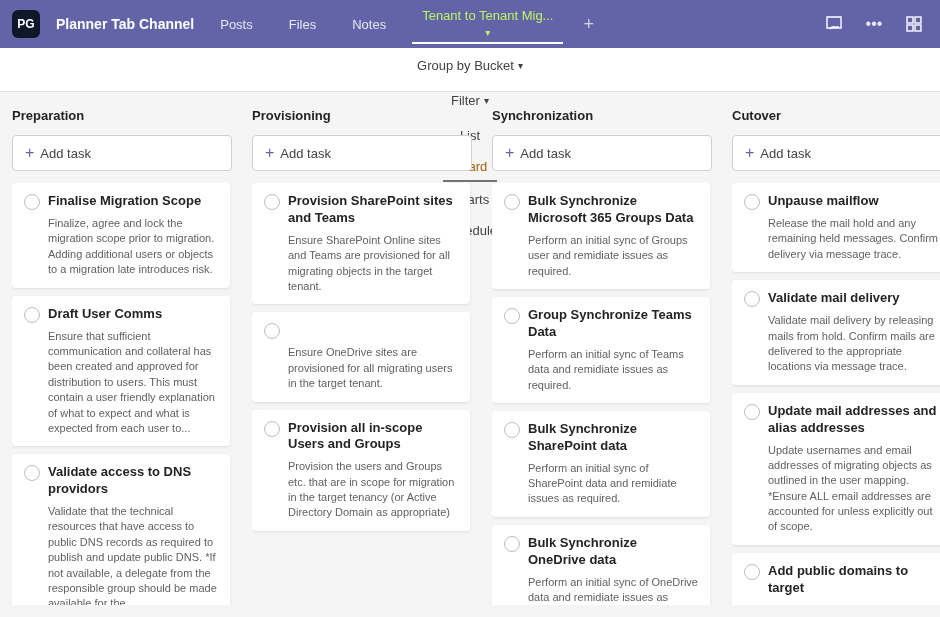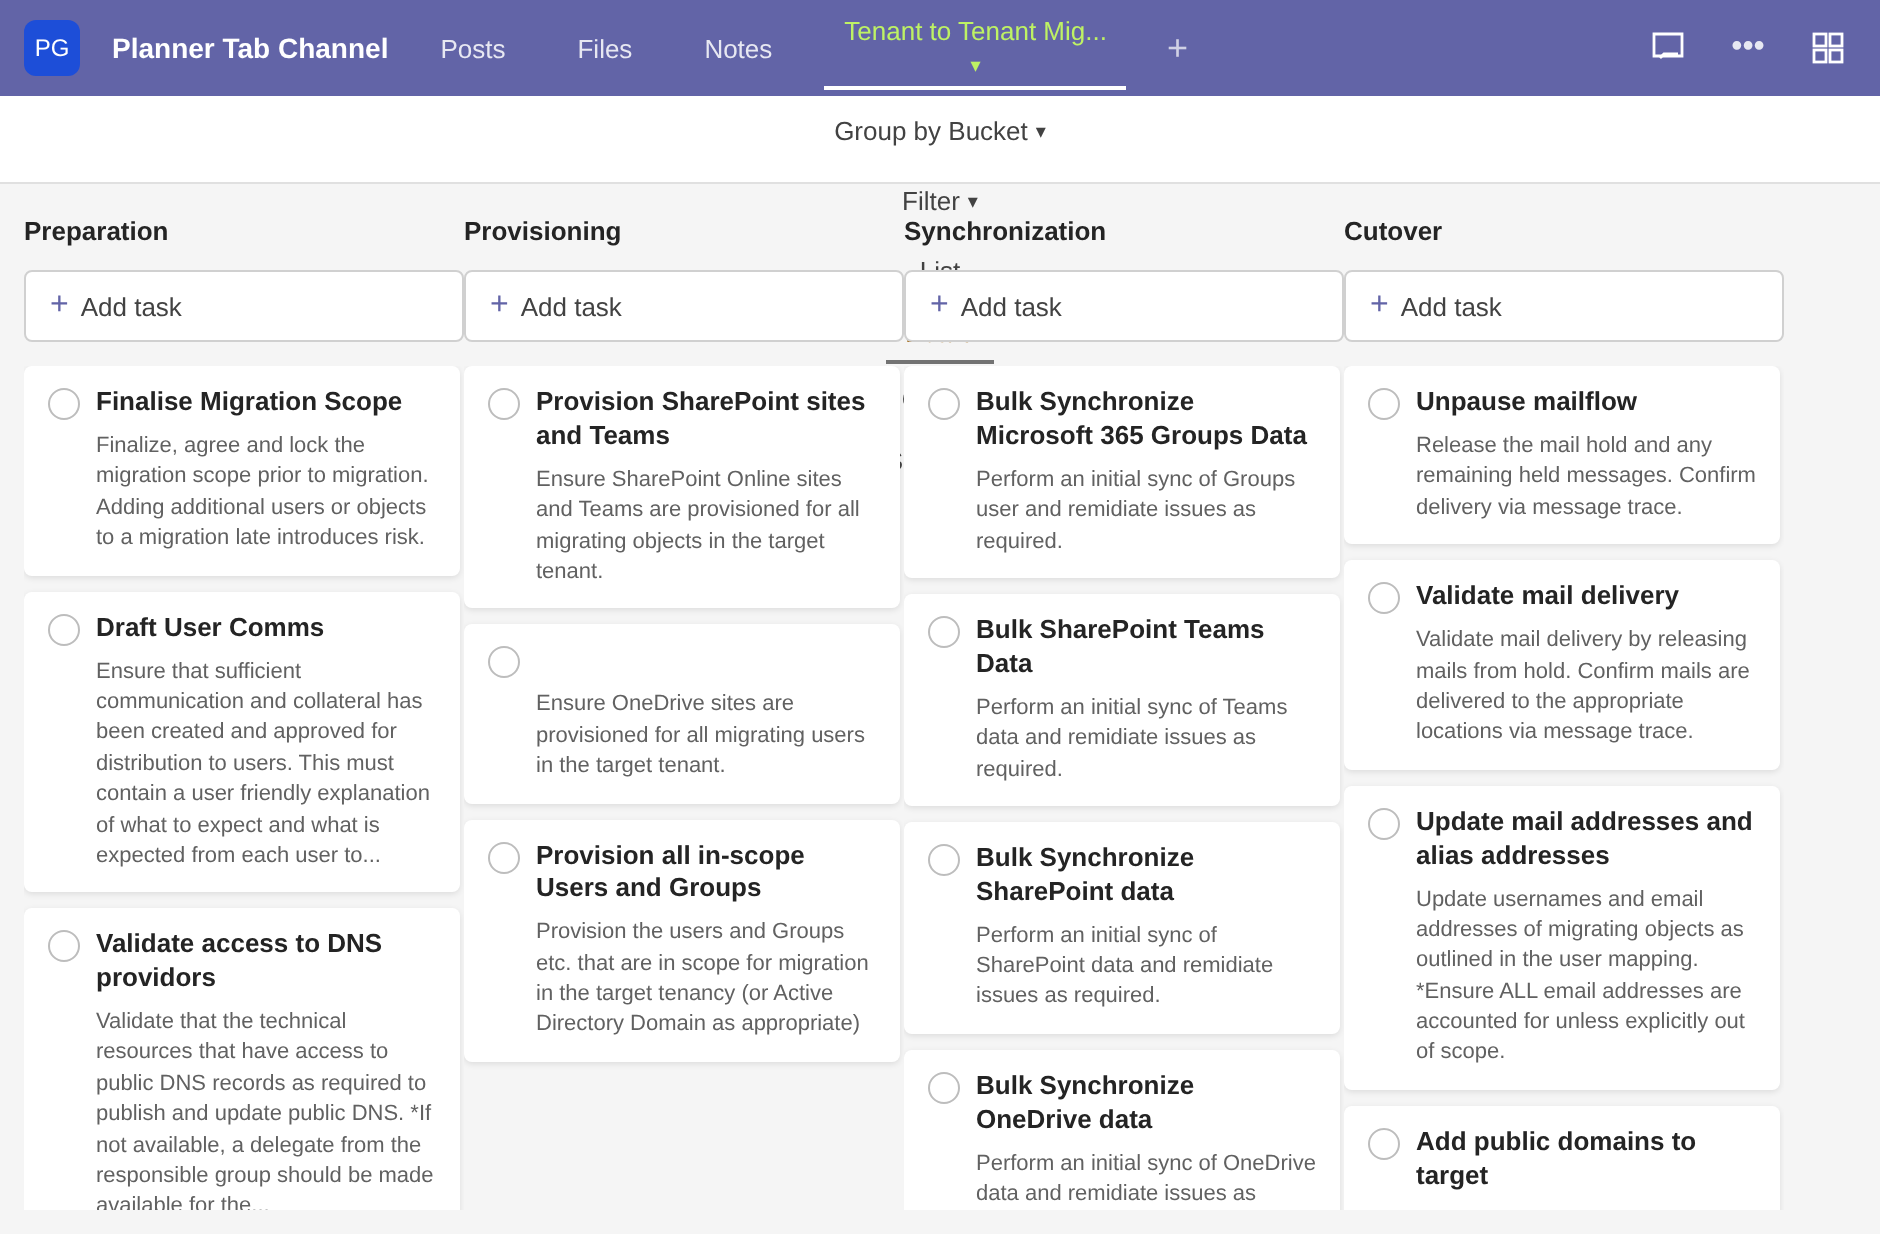--- a/index.html
+++ b/index.html
@@ -10,24 +10,24 @@
       display: flex;
       align-items: center;
       background: #6264a7;
       color: white;
       height: 48px;
       padding: 0 12px;
       gap: 16px;
     }
     .app-icon {
       width: 28px; height: 28px;
-      background: #1d4ed8;
+      background: #0f172a;
       border-radius: 6px;
       display: flex; align-items: center; justify-content: center;
-      font-weight: 400; font-size: 12px; color: white;
+      font-weight: 700; font-size: 12px; color: white;
       flex-shrink: 0;
     }
     .app-title {
       font-weight: 600;
       font-size: 14px;
       white-space: nowrap;
     }
     .nav-tab {
       padding: 4px 10px;
       font-size: 13px;
@@ -97,21 +97,21 @@
 
     
     .board {
       display: flex;
       flex-direction: row;
       overflow-x: auto;
       overflow-y: hidden;
       height: calc(617px - 48px - 44px);
       background: #f5f5f5;
       padding: 12px;
-      gap: 0;
+      gap: 20px;
     }
 
     
     .column {
       display: flex;
       flex-direction: column;
       width: 220px;
       flex-shrink: 0;
       gap: 8px;
     }
@@ -309,21 +309,21 @@
         <div class="card">
           <div class="card-title-row">
             <div class="card-checkbox-empty"></div>
             <div class="card-title">Bulk Synchronize Microsoft 365 Groups Data</div>
           </div>
           <div class="card-body">Perform an initial sync of Groups user and remidiate issues as required.</div>
         </div>
         <div class="card">
           <div class="card-title-row">
             <div class="card-checkbox-empty"></div>
-            <div class="card-title">Bulk SharePoint Teams Data</div>
+            <div class="card-title">Group Synchronize Teams Data</div>
           </div>
           <div class="card-body">Perform an initial sync of Teams data and remidiate issues as required.</div>
         </div>
         <div class="card">
           <div class="card-title-row">
             <div class="card-checkbox-empty"></div>
             <div class="card-title">Bulk Synchronize SharePoint data</div>
           </div>
           <div class="card-body">Perform an initial sync of SharePoint data and remidiate issues as required.</div>
         </div>

